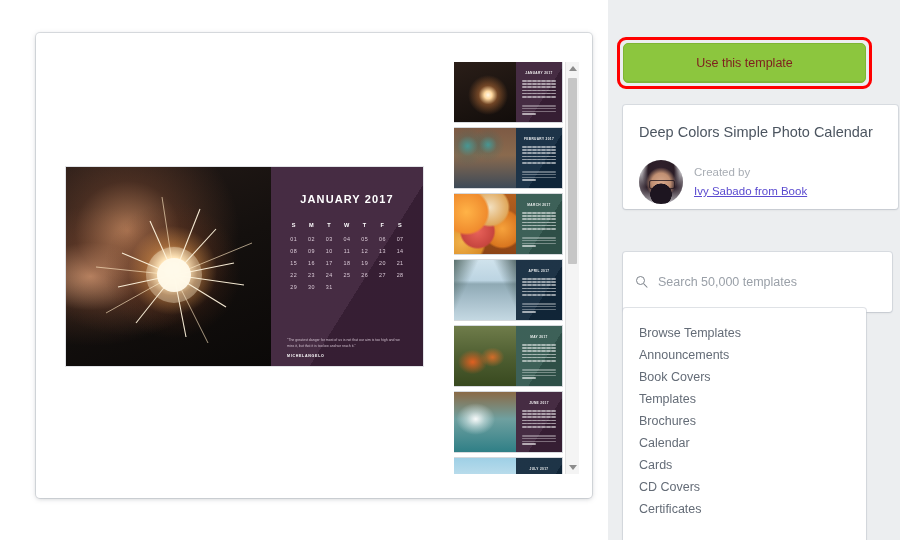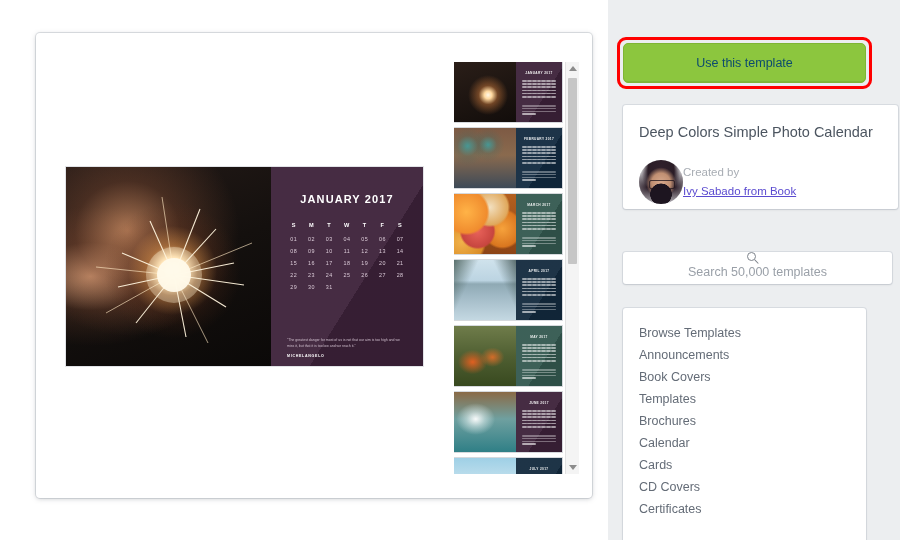--- a/index.html
+++ b/index.html
@@ -307,21 +307,21 @@
   }
   .cta-button {
     position: absolute;
     left: 6px;
     top: 6px;
     right: 6px;
     bottom: 6px;
     background: #8cc63e;
     border: 1px solid #7fb534;
     border-radius: 5px;
-    color: #0c4a6e;
+    color: #7f1d1d;
     font-size: 12.5px;
     display: flex;
     align-items: center;
     justify-content: center;
     cursor: pointer;
     box-shadow: inset 0 -1px 0 rgba(0,0,0,0.08);
   }
 
   .card {
     position: absolute;
@@ -364,43 +364,42 @@
   }
   .avatar .glasses {
     position: absolute;
     left: 10px;
     top: 20px;
     width: 24px;
     height: 7px;
     border: 1px solid rgba(30,20,28,0.75);
     border-radius: 2px;
   }
-  .creator-text { margin-left: 0; }
+  .creator-text { margin-left: 11px; }
   .created-by {
     font-size: 11.5px;
     color: #a8adb4;
     line-height: 1.5;
   }
   .creator-link {
     font-size: 11.5px;
     color: #5b4bd0;
     text-decoration: underline;
     display: inline-block;
     cursor: pointer;
     line-height: 1.5;
   }
 
   .card-search {
     top: 252px;
     height: 32px;
     display: flex;
     align-items: center;
-    padding: 0 13px;
+    padding: 14px 13px;
     cursor: text;
-    flex-direction: column;
   }
   .search-icon {
     width: 13px; height: 13px;
     flex: none;
     position: relative;
     margin-right: 9px;
   }
   .search-icon i {
     position: absolute;
     left: 0; top: 0;

